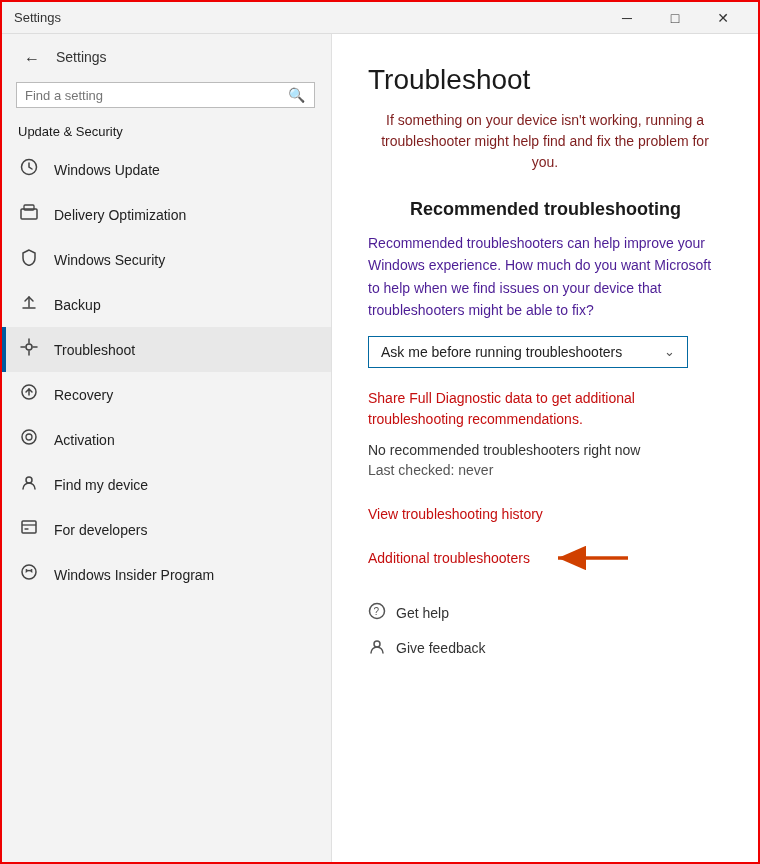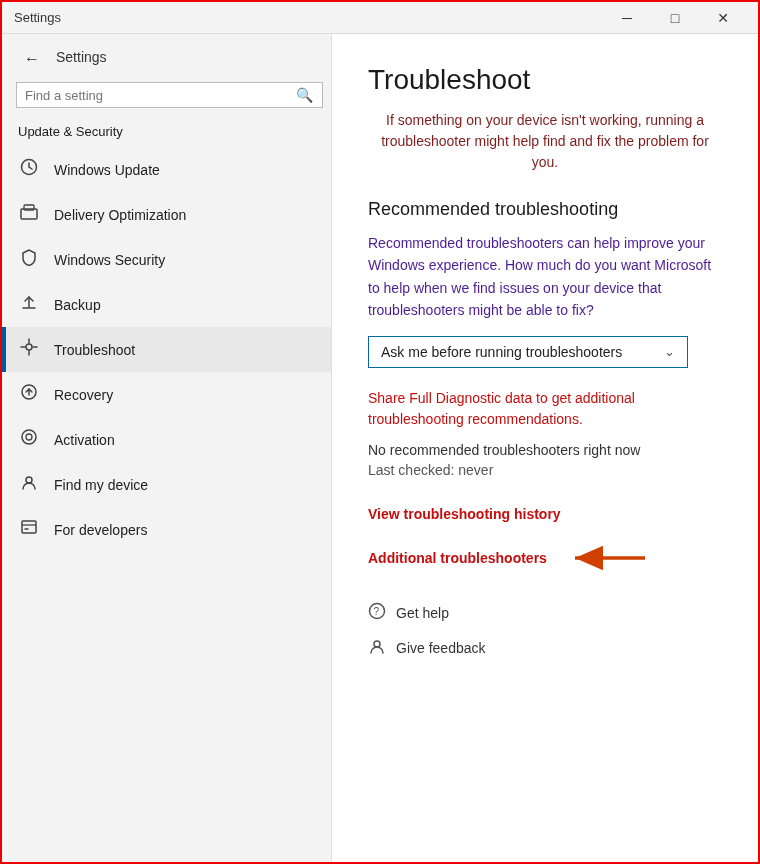--- a/index.html
+++ b/index.html
@@ -71,21 +71,21 @@
       cursor: pointer;
       color: #333;
       padding: 2px 6px;
     }
     .sidebar-app-title {
       font-size: 14px;
       font-weight: 400;
       color: #333;
     }
     .search-box {
-      margin: 6px 8px 10px 14px;
+      margin: 6px 16px 10px 14px;
       display: flex;
       align-items: center;
       border: 1px solid #bbb;
       background: #fff;
       padding: 4px 8px;
     }
     .search-box input {
       border: none;
       outline: none;
       font-size: 13px;
@@ -155,23 +155,24 @@
     }
     .page-description {
       font-size: 14px;
       color: #7f1d1d;
       line-height: 1.5;
       margin-bottom: 26px;
       text-align: center;
     }
     .section-title {
       font-size: 18px;
-      font-weight: 400;
+      font-weight: 700;
       color: #1a1a1a;
       margin-bottom: 12px;
+      margin-left: 42px;
     }
     .section-description {
       font-size: 14px;
       color: #4c1d95;
       line-height: 1.6;
       margin-bottom: 14px;
     }
     .dropdown-select {
       display: flex;
       align-items: center;
@@ -205,21 +206,20 @@
       font-size: 14px;
       color: #555;
       margin-bottom: 28px;
     }
     .link-item {
       font-size: 14px;
       color: #c50e0e;
       cursor: pointer;
       margin-bottom: 20px;
       display: block;
-      font-weight: bold;
     }
     .additional-troubleshooters-row {
       display: flex;
       align-items: center;
       gap: 18px;
       margin-bottom: 28px;
     }
     .arrow-annotation {
       display: flex;
       align-items: center;
@@ -350,20 +350,31 @@
     </div>
     <div class="nav-item">
       <span class="nav-icon">
         <svg width="18" height="18" viewBox="0 0 18 18" fill="none">
             <rect x="2" y="3" width="14" height="12" rx="1" stroke="#444" stroke-width="1.5" fill="none"></rect>
             <line x1="2" y1="7" x2="16" y2="7" stroke="#444" stroke-width="1.3"></line>
             <line x1="5" y1="11" x2="8" y2="11" stroke="#444" stroke-width="1.3" stroke-linecap="round"></line>
           </svg>
       </span>
       <span class="nav-label">For developers</span>
+    </div>
+    <div class="nav-item">
+      <span class="nav-icon">
+        <svg width="18" height="18" viewBox="0 0 18 18" fill="none">
+            <circle cx="9" cy="9" r="7" stroke="#444" stroke-width="1.5" fill="none"></circle>
+            <path d="M6 9c1-2 5-2 6 0" stroke="#444" stroke-width="1.3" fill="none" stroke-linecap="round"></path>
+            <circle cx="6.5" cy="7" r="1" fill="#444"></circle>
+            <circle cx="11.5" cy="7" r="1" fill="#444"></circle>
+          </svg>
+      </span>
+      <span class="nav-label">Windows Insider Program</span>
     </div>
   </div>
 
   <div class="main-content">
     <h1 class="page-title">Troubleshoot</h1>
     <p class="page-description">If something on your device isn't working, running a troubleshooter might help find and fix the problem for you.</p>
 
     <h2 class="section-title">Recommended troubleshooting</h2>
     <p class="section-description">Recommended troubleshooters can help improve your Windows experience. How much do you want Microsoft to help when we find issues on your device that troubleshooters might be able to fix?</p>
 

